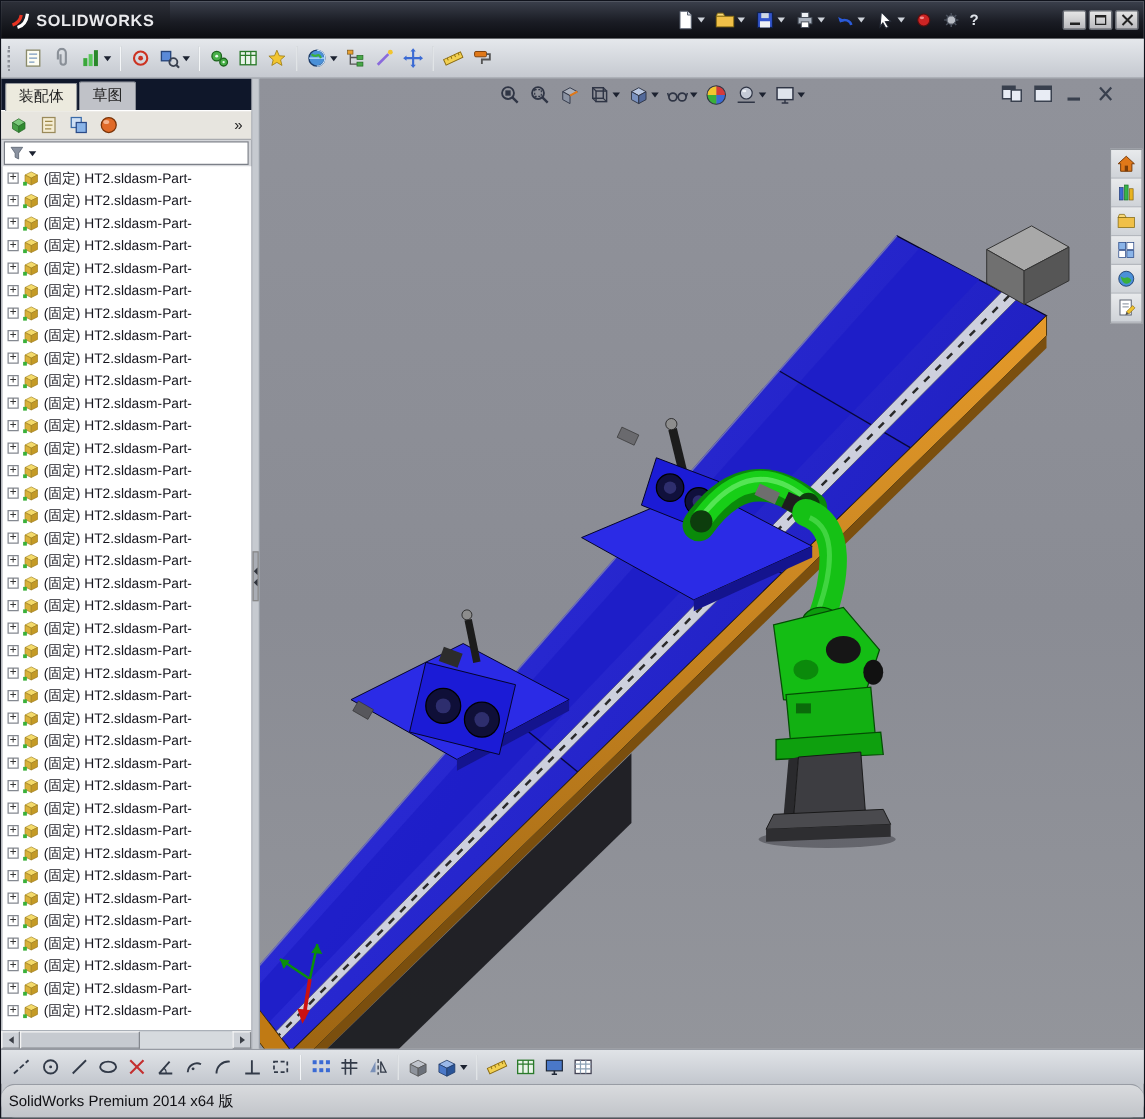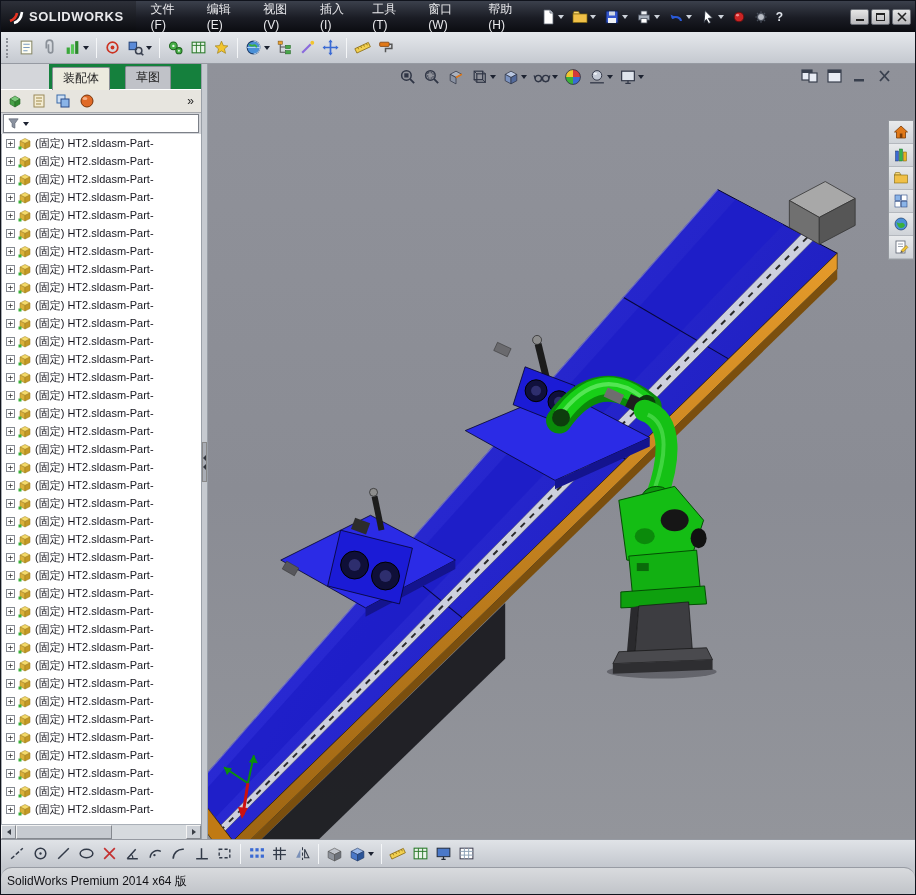--- a/index.html
+++ b/index.html
@@ -25,21 +25,21 @@
   .main-toolbar{flex:0 0 32px;display:flex;align-items:center;gap:2px;padding:0 5px;background:linear-gradient(#e5e8ec,#c5c9d0);border-bottom:1px solid #969aa2;}
   .grip{width:4px;height:20px;border-left:2px dotted #8b8f97;margin-right:4px;}
   .tool-btn{display:inline-flex;align-items:center;gap:2px;padding:2px;border-radius:2px;}
   .sep{width:1px;height:20px;background:#9aa0a8;border-right:1px solid #f4f6f8;margin:0 3px;}
 
   
   .content{flex:1;display:flex;min-height:0;}
 
   
   .panel{flex:0 0 201px;width:201px;display:flex;flex-direction:column;background:#d4d6da;border-right:1px solid #9aa0a8;min-height:0;}
-  .tabs{flex:0 0 21px;display:flex;align-items:flex-end;gap:15px;padding:2px 3px 0;background:#15803d;margin-left:48px;}
+  .tabs{flex:0 0 21px;display:flex;align-items:flex-end;gap:1px;padding:2px 3px 0;background:#0f172a;}
   .tab{padding:2px 10px 3px;font-size:12px;color:#222;background:#c0c2c8;border:1px solid #8a8e96;border-bottom:none;border-radius:2px 2px 0 0;}
   .tab.active{background:#eceade;position:relative;top:1px;}
   .mgr-row{flex:0 0 24px;display:flex;align-items:center;gap:4px;padding:0 4px;background:#e7e5df;border-top:1px solid #fff;border-bottom:1px solid #a8aaae;}
   .mgr-btn{width:20px;height:20px;display:flex;align-items:center;justify-content:center;border-radius:2px;}
   .overflow{margin-left:auto;font-size:12px;color:#222;padding-right:3px;}
   .filter-row{flex:0 0 19px;margin:1px 2px;background:#fff;border:1px solid #7c8088;display:flex;align-items:center;gap:3px;padding:0 3px;}
   .tree{flex:1;background:#fff;overflow:hidden;border-left:1px solid #a8acb2;}
   .tree-row{height:18px;display:flex;align-items:center;gap:3px;padding-left:4px;white-space:nowrap;}
   .expander{flex:0 0 9px;width:9px;height:9px;border:1px solid #848890;background:#fff;font-size:9px;line-height:7px;text-align:center;color:#333;font-family:"DejaVu Sans Mono",monospace;}
   .tree-label{font-size:11px;color:#16161e;}
@@ -83,29 +83,20 @@
 <div id="app">
 
   <header class="titlebar">
     <div class="logo">
       <svg width="18" height="18" viewBox="0 0 18 18">
           <path d="M3 13 Q 9 11 10 5" stroke="#e63322" stroke-width="2.6" fill="none"></path>
           <path d="M7 15 Q 14 13 15 4" stroke="#ffffff" stroke-width="2.6" fill="none"></path>
         </svg>
       <span class="logo-text">SOLIDWORKS</span>
     </div>
-    <nav class="menubar">
-      <span class="menu-item">文件(F)</span>
-      <span class="menu-item">编辑(E)</span>
-      <span class="menu-item">视图(V)</span>
-      <span class="menu-item">插入(I)</span>
-      <span class="menu-item">工具(T)</span>
-      <span class="menu-item">窗口(W)</span>
-      <span class="menu-item">帮助(H)</span>
-    </nav>
     <div class="tb-actions">
       <span class="tb-btn">
           <svg width="16" height="16" viewBox="0 0 16 16">
             <path d="M4 1h6l3 3v11H4z" fill="#fff" stroke="#5a6270" stroke-width="0.8"></path>
             <path d="M10 1v3h3" fill="#d6dce6" stroke="#5a6270" stroke-width="0.8"></path>
           </svg>
           <i class="caret caret-l"></i>
         </span>
       <span class="tb-btn">
           <svg width="16" height="16" viewBox="0 0 16 16">

